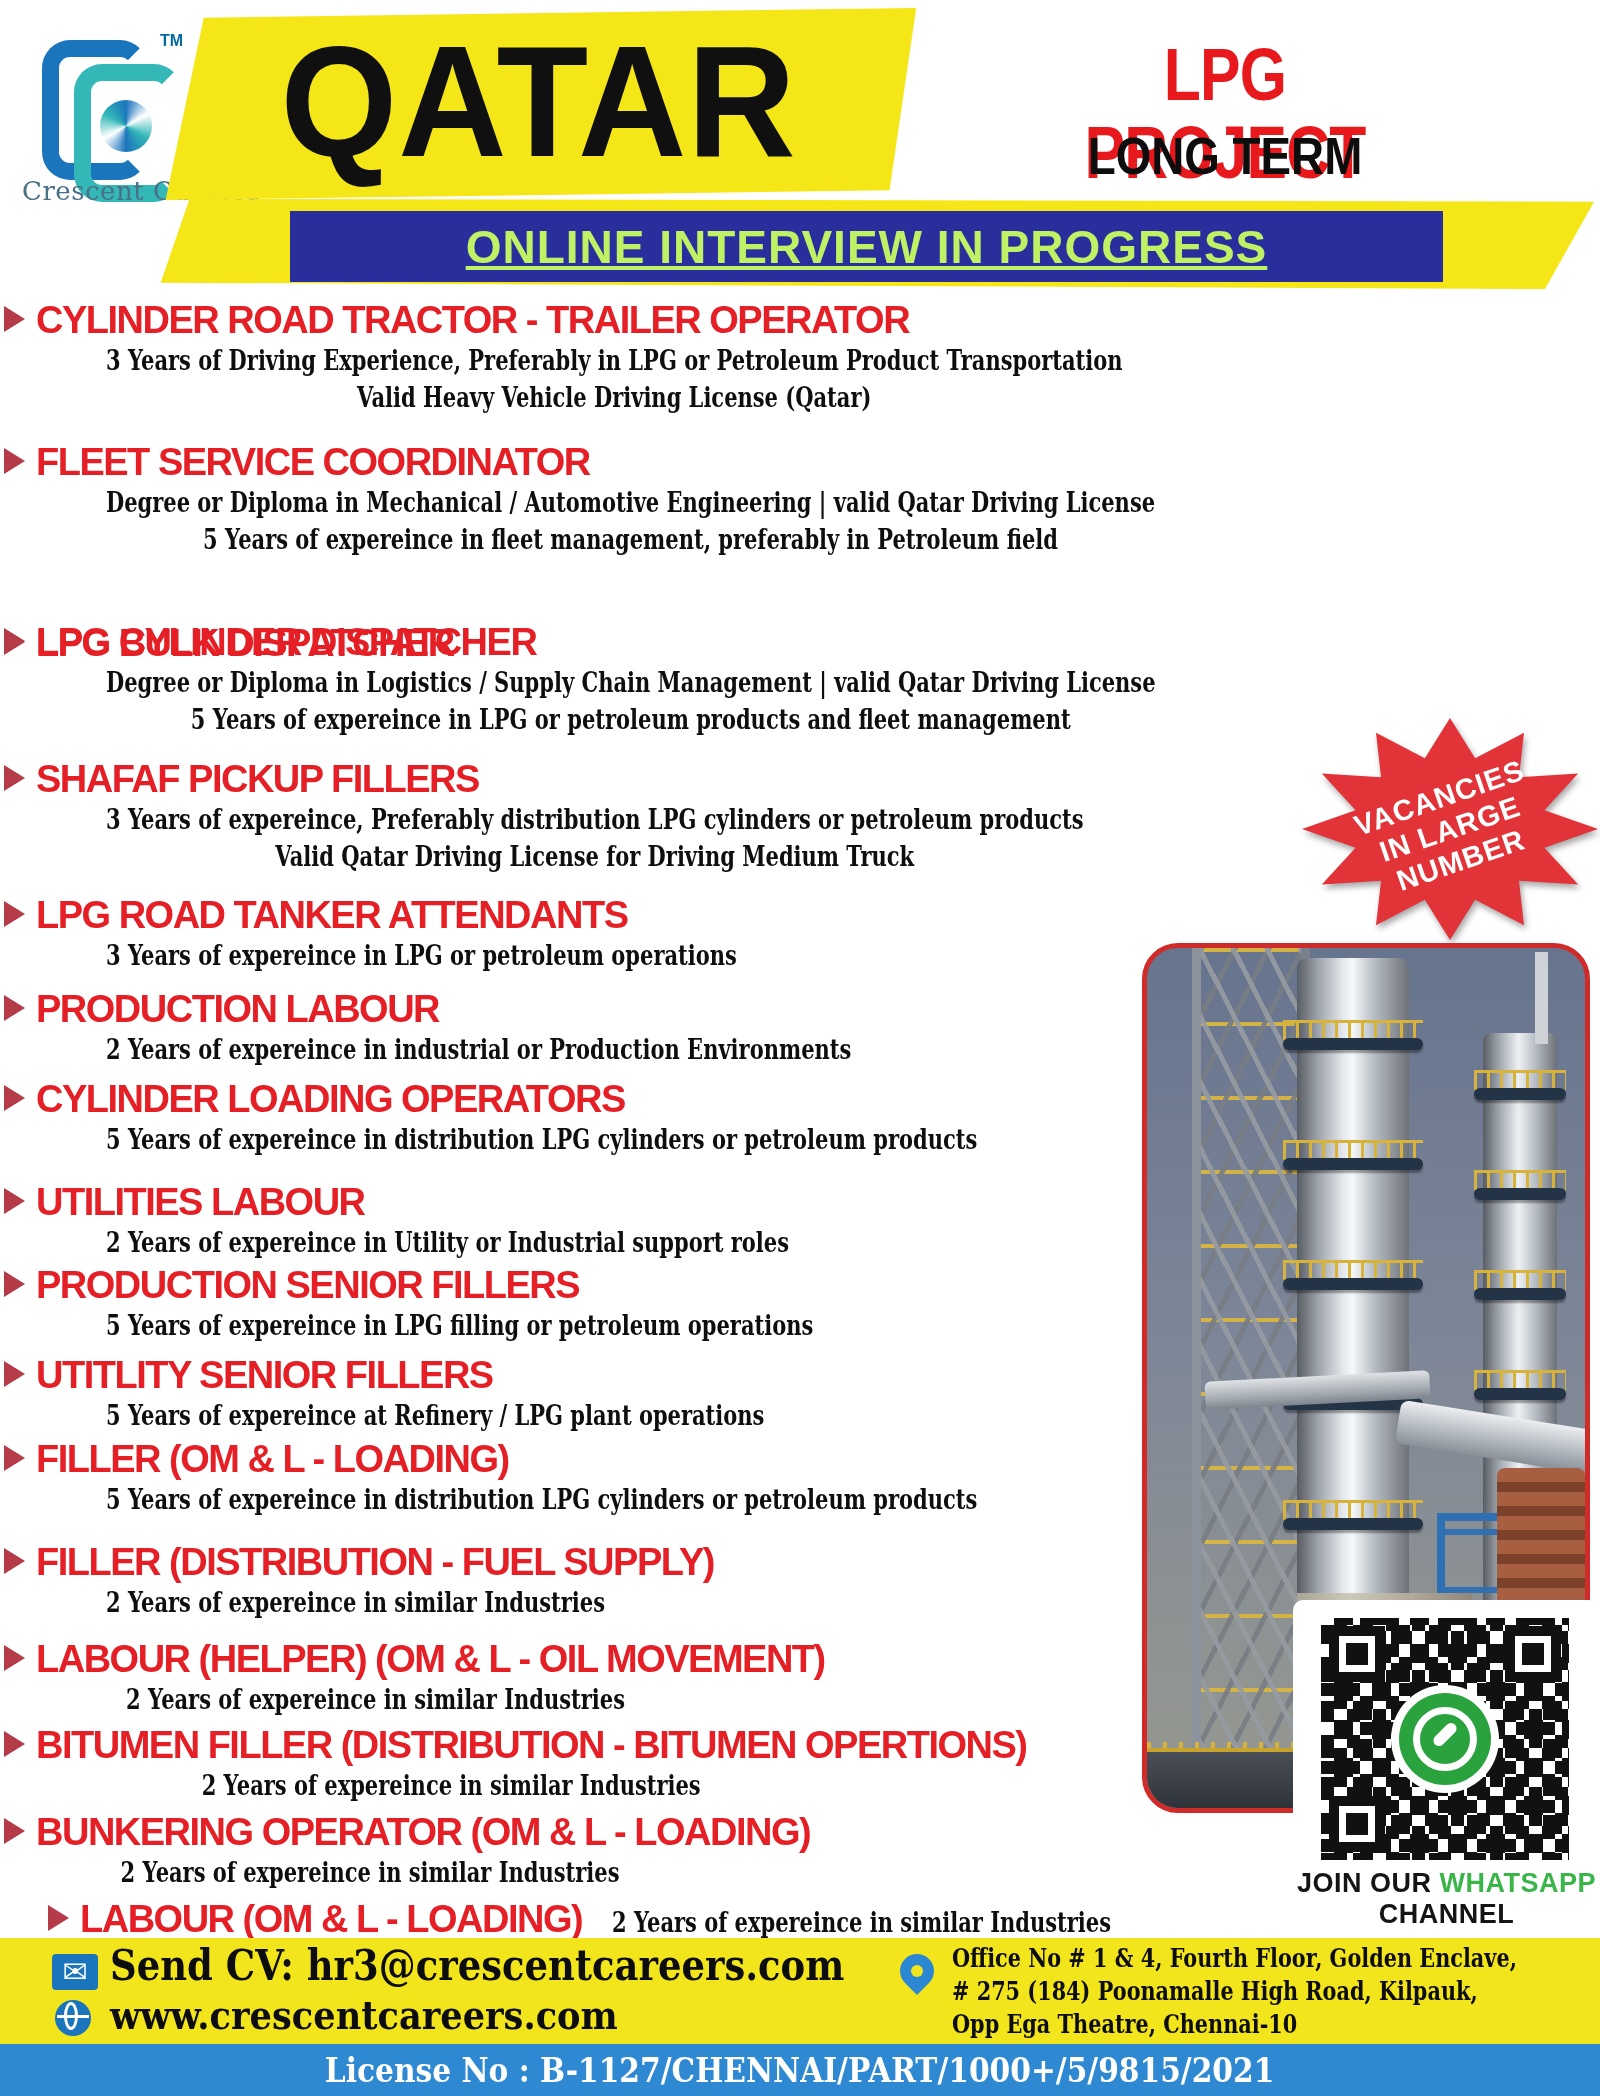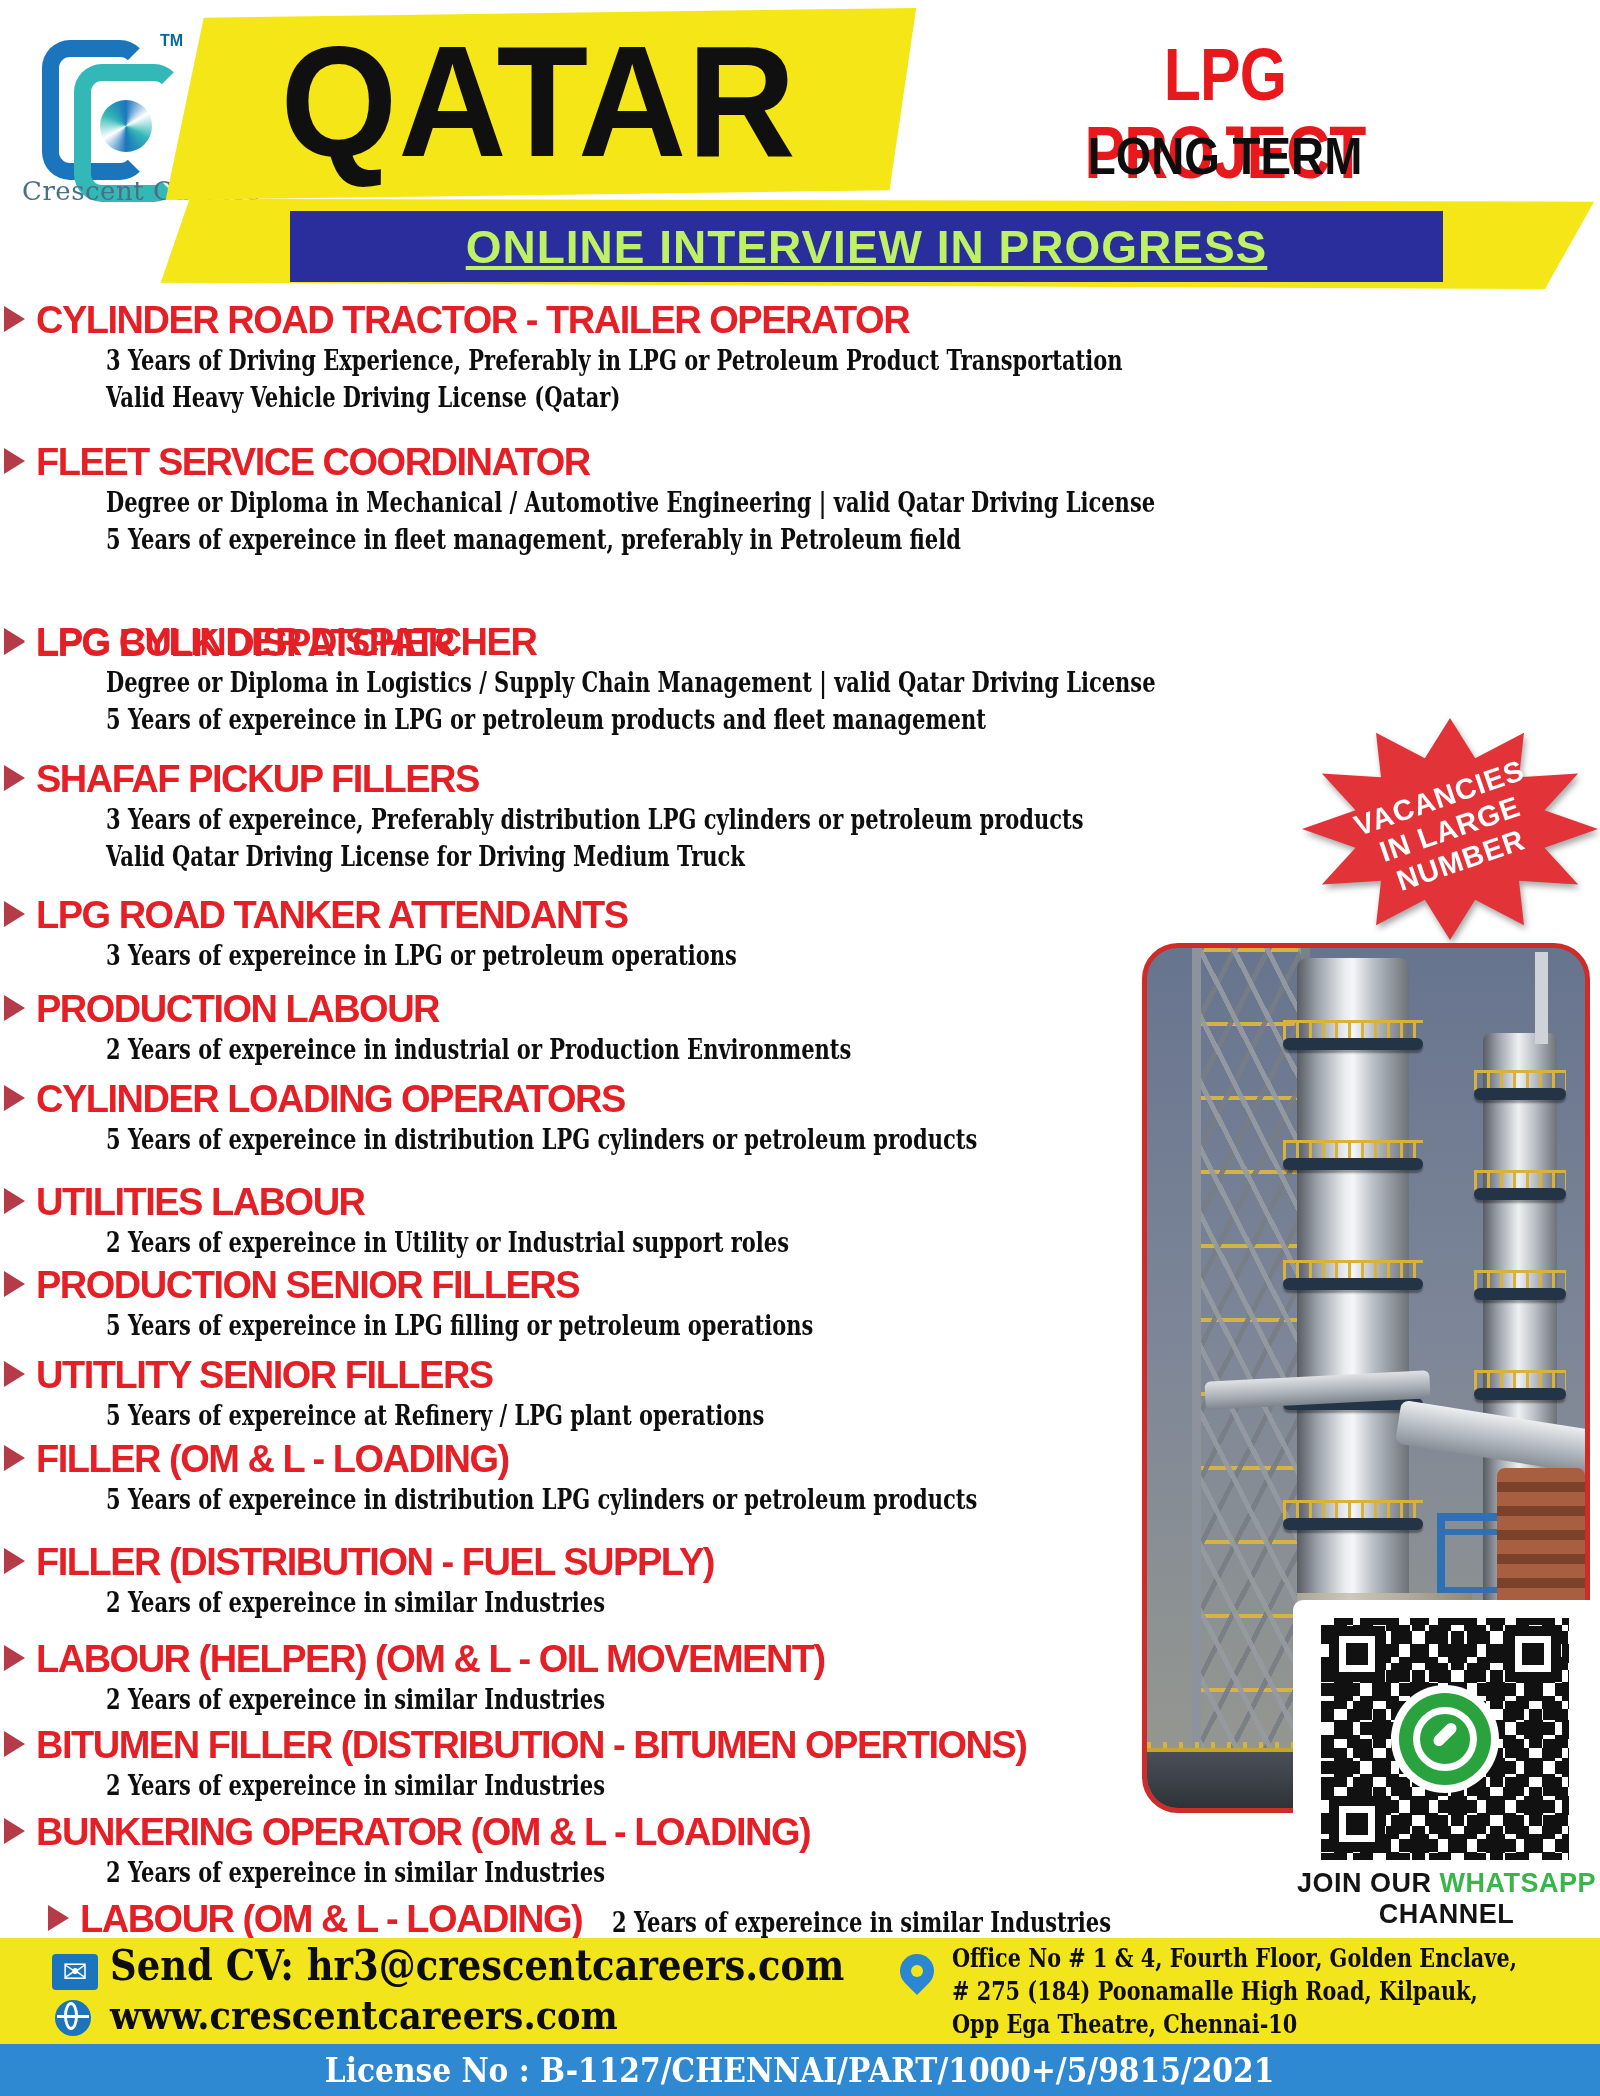--- a/index.html
+++ b/index.html
@@ -29,21 +29,21 @@
   .strip-blue{position:absolute;left:290px;top:211px;width:1153px;height:71px;background:#2a2d9c;
     display:flex;align-items:center;justify-content:center;}
   .strip-blue-text{font:bold 46px "Liberation Sans",sans-serif;color:#bef264;letter-spacing:1px;text-decoration:underline;}
 
   
   .job{position:absolute;left:4px;padding-left:32px;white-space:nowrap;}
   .job-arrow{position:absolute;left:0;top:8px;width:0;height:0;
     border-top:13px solid transparent;border-bottom:13px solid transparent;border-left:21px solid #b43b47;}
   .job-title{display:inline-block;font:bold 38px/44px "Liberation Sans",sans-serif;color:#e41f25;
     letter-spacing:-1.5px;white-space:nowrap;}
-  .job-lines{margin-left:70px;}
+  .job-lines{margin-left:70px;text-align:center;}
   .job-line{font:bold 28px/37px "DejaVu Serif",serif;color:#0e0e0e;transform:scaleX(.75);
     transform-origin:left;white-space:nowrap;}
   .job.inline .job-lines{display:inline-block;margin-left:30px;vertical-align:baseline;}
 
   
   .burst{position:absolute;left:1302px;top:718px;width:296px;height:222px;
     filter:drop-shadow(2px 4px 3px rgba(0,0,0,.35));}
   .burst-shape{position:absolute;inset:0;background:#e23338;
     clip-path:polygon(100% 50%,81.9% 58.5%,93.3% 75%,73.3% 73.3%,75% 93.3%,58.5% 81.9%,50% 100%,41.5% 81.9%,25% 93.3%,26.7% 73.3%,6.7% 75%,18.1% 58.5%,0% 50%,18.1% 41.5%,6.7% 25%,26.7% 26.7%,25% 6.7%,41.5% 18.1%,50% 0%,58.5% 18.1%,75% 6.7%,73.3% 26.7%,93.3% 25%,81.9% 41.5%);}
   .burst-text{position:absolute;inset:0;display:flex;flex-direction:column;align-items:center;justify-content:center;

